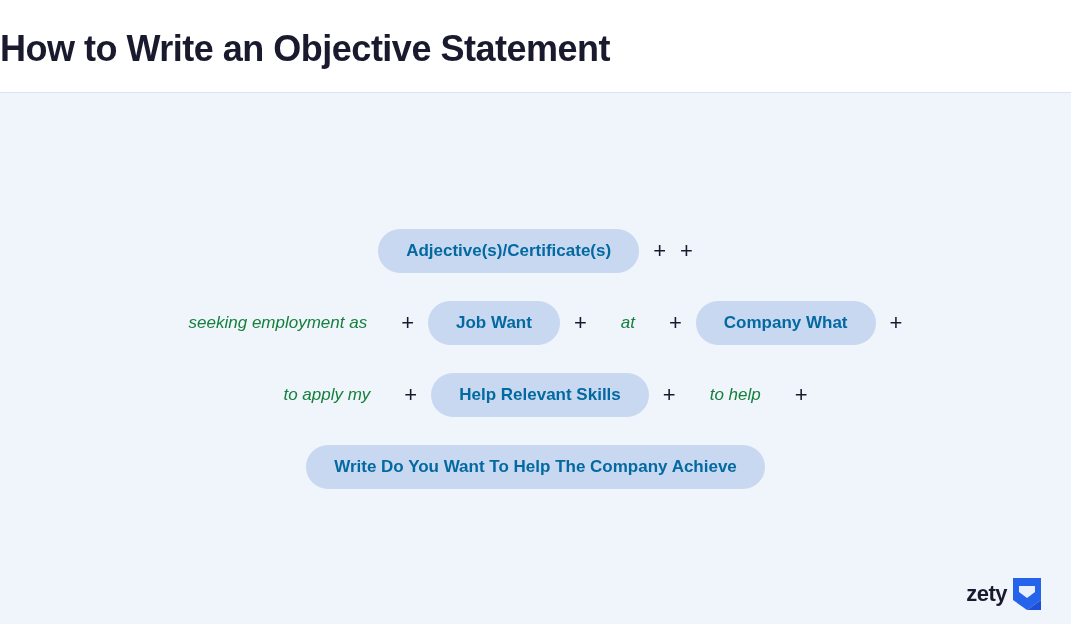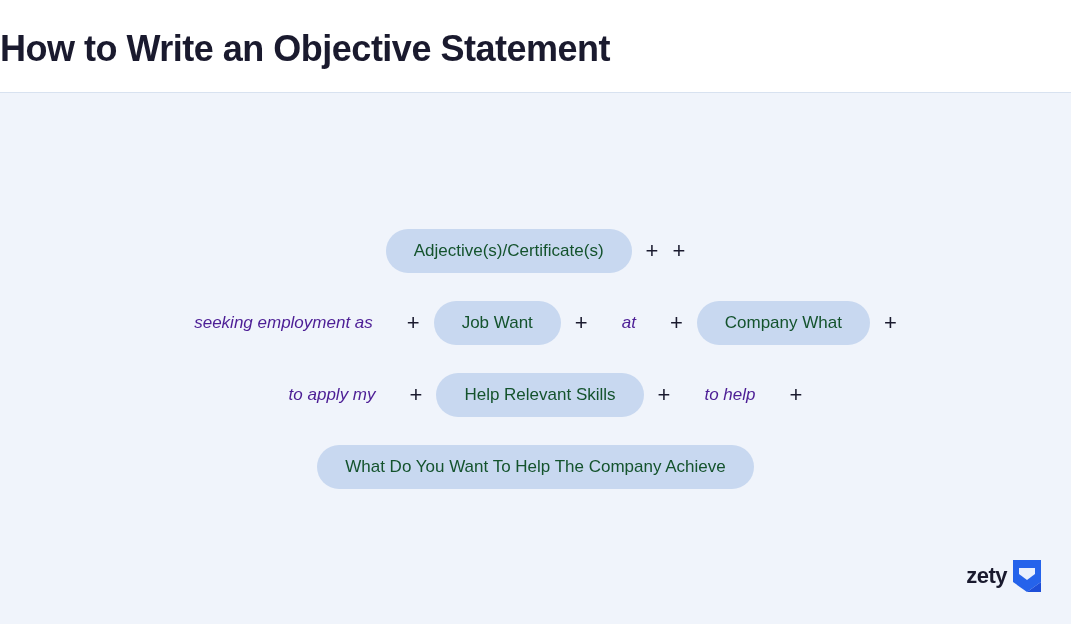--- a/index.html
+++ b/index.html
@@ -47,45 +47,45 @@
       flex-wrap: wrap;
       justify-content: center;
       gap: 14px;
     }
 
     .pill {
       background: #c8d8f0;
       border-radius: 50px;
       padding: 12px 28px;
       font-size: 17px;
-      font-weight: 400;
-      color: #14532d;
+      font-weight: 700;
+      color: #0369a1;
       white-space: nowrap;
     }
 
     .pill-italic {
       background: transparent;
       border-radius: 50px;
       padding: 12px 20px;
       font-size: 17px;
       font-style: italic;
       font-weight: 400;
-      color: #4c1d95;
+      color: #15803d;
       white-space: nowrap;
     }
 
     .plus {
       font-size: 22px;
       color: #1a1a2e;
       font-weight: 400;
     }
 
     .logo-area {
       position: absolute;
-      bottom: 32px;
+      bottom: 14px;
       right: 30px;
       display: flex;
       align-items: center;
       gap: 6px;
     }
 
     .logo-text {
       font-size: 22px;
       font-weight: 700;
       color: #1a1a2e;
@@ -126,21 +126,21 @@
   <div class="row">
     <div class="pill-italic">to apply my</div>
     <span class="plus">+</span>
     <div class="pill">Help Relevant Skills</div>
     <span class="plus">+</span>
     <div class="pill-italic">to help</div>
     <span class="plus">+</span>
   </div>
 
   <div class="row">
-    <div class="pill">What Do You Want To Help The Company Achieve</div>
+    <div class="pill">Write Do You Want To Help The Company Achieve</div>
   </div>
 </div>
 
 <div class="logo-area">
   <span class="logo-text">zety</span>
   <svg class="logo-icon" viewBox="0 0 28 32" fill="none" xmlns="http://www.w3.org/2000/svg">
     <polygon points="0,0 28,0 28,22 14,32 0,22" fill="#2563eb"></polygon>
     <polygon points="14,32 28,22 28,32" fill="#1d4ed8"></polygon>
     <polygon points="6,8 22,8 22,14 14,20 6,14" fill="white" opacity="0.9"></polygon>
   </svg>

